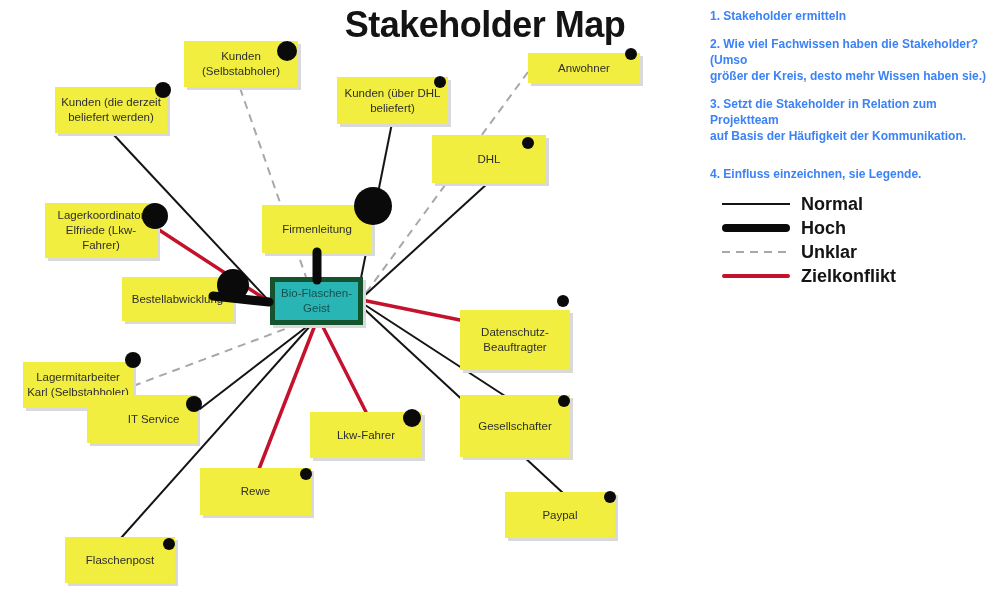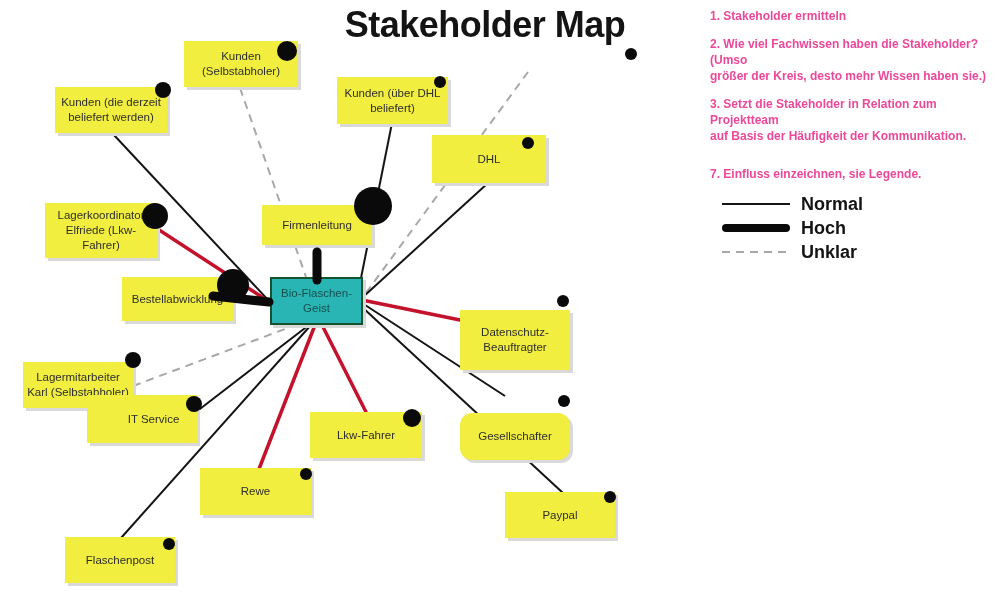--- a/index.html
+++ b/index.html
@@ -15,26 +15,26 @@
   #edges-svg,#overlay-svg{position:absolute;left:0;top:0;pointer-events:none;}
   #edges-svg{z-index:1;}
   #notes-layer{position:absolute;left:0;top:0;z-index:2;width:1003px;height:601px;}
   #overlay-svg{z-index:3;}
   .note{
     position:absolute;display:flex;align-items:center;justify-content:center;
     text-align:center;white-space:pre;font-size:11.5px;line-height:15px;color:#2e2e2e;
     background:#F2EE3F;box-shadow:3px 3px 0 #d9d9d9;box-sizing:border-box;padding:1px;
   }
   .note.center{
-    background:#2AB5B5;border:2px solid #14532d;color:#17504e;
+    background:#2AB5B5;border:5px solid #14532d;color:#17504e;
   }
   
   #instructions{
     position:absolute;left:710px;top:8px;width:293px;
-    font-size:12px;font-weight:700;color:#ec4899;line-height:16px;
+    font-size:12px;font-weight:700;color:#3b82f6;line-height:16px;
   }
   .instruction{white-space:pre-line;margin:0 0 12px 0;}
   .instruction.last{margin-top:22px;}
   #legend{position:absolute;left:722px;top:192px;z-index:2;}
   .legend-row{display:flex;align-items:center;height:24px;}
   .legend-swatch{width:68px;flex:0 0 68px;}
   .legend-label{margin-left:11px;font-size:18px;font-weight:700;color:#141414;}
 </style>
 </head>
 <body>
@@ -60,33 +60,34 @@
     </svg>
   <div id="notes-layer">
       <div class="note center" style="left: 270px; top: 277px; width: 93px; height: 48px;">Bio-Flaschen-
 Geist</div>
       <div class="note" style="left: 184px; top: 41px; width: 114px; height: 46px;">Kunden
 (Selbstabholer)</div>
       <div class="note" style="left: 55px; top: 87px; width: 112px; height: 46px;">Kunden (die derzeit
 beliefert werden)</div>
       <div class="note" style="left: 337px; top: 77px; width: 111px; height: 47px;">Kunden (über DHL
 beliefert)</div>
+      <div class="note" style="left: 528px; top: 53px; width: 112px; height: 30px;">Anwohner</div>
       <div class="note" style="left: 432px; top: 135px; width: 114px; height: 48px;">DHL</div>
       <div class="note" style="left: 45px; top: 203px; width: 112px; height: 55px;">Lagerkoordinator
 Elfriede (Lkw-
 Fahrer)</div>
-      <div class="note" style="left: 262px; top: 205px; width: 110px; height: 40px;">Firmenleitung</div>
+      <div class="note" style="left: 262px; top: 205px; width: 110px; height: 48px;">Firmenleitung</div>
       <div class="note" style="left: 122px; top: 277px; width: 111px; height: 44px;">Bestellabwicklung</div>
       <div class="note" style="left: 460px; top: 310px; width: 110px; height: 60px;">Datenschutz-
 Beauftragter</div>
       <div class="note" style="left: 23px; top: 362px; width: 110px; height: 46px;">Lagermitarbeiter
 Karl (Selbstabholer)</div>
       <div class="note" style="left: 87px; top: 395px; width: 110px; height: 48px; padding-left: 24px;">IT Service</div>
       <div class="note" style="left: 310px; top: 412px; width: 112px; height: 46px; text-align: right;">Lkw-Fahrer</div>
-      <div class="note" style="left: 460px; top: 413px; width: 110px; height: 47px; border-radius: 12px;">Gesellschafter</div>
+      <div class="note" style="left: 460px; top: 395px; width: 110px; height: 62px;">Gesellschafter</div>
       <div class="note" style="left: 200px; top: 468px; width: 111px; height: 47px;">Rewe</div>
       <div class="note" style="left: 505px; top: 492px; width: 110px; height: 46px;">Paypal</div>
       <div class="note" style="left: 65px; top: 537px; width: 110px; height: 46px;">Flaschenpost</div>
     </div>
   <svg id="overlay-svg" width="1003" height="601">
       <line x1="317" y1="252" x2="317" y2="280" stroke="#0A0A0A" stroke-width="9" stroke-linecap="round"></line>
       <line x1="213" y1="296" x2="269" y2="302" stroke="#0A0A0A" stroke-width="9" stroke-linecap="round"></line>
       <circle cx="287" cy="51" r="10" fill="#0A0A0A"></circle>
       <circle cx="163" cy="90" r="8" fill="#0A0A0A"></circle>
       <circle cx="440" cy="82" r="6" fill="#0A0A0A"></circle>
@@ -104,30 +105,34 @@
       <circle cx="610" cy="497" r="6" fill="#0A0A0A"></circle>
       <circle cx="169" cy="544" r="6" fill="#0A0A0A"></circle>
     </svg>
 
   <div id="instructions">
     <p class="instruction">1. Stakeholder ermitteln</p>
     <p class="instruction">2. Wie viel Fachwissen haben die Stakeholder? (Umso
 größer der Kreis, desto mehr Wissen haben sie.)</p>
     <p class="instruction">3. Setzt die Stakeholder in Relation zum Projektteam
 auf Basis der Häufigkeit der Kommunikation.</p>
-    <p class="instruction last">7. Einfluss einzeichnen, sie Legende.</p>
+    <p class="instruction last">4. Einfluss einzeichnen, sie Legende.</p>
   </div>
 
   <div id="legend">
     <div class="legend-row">
       <span class="legend-swatch" style="height: 2px; background: rgb(20, 20, 20);"></span>
       <span class="legend-label">Normal</span>
     </div>
     <div class="legend-row">
       <span class="legend-swatch" style="height: 8px; background: rgb(10, 10, 10); border-radius: 5px;"></span>
       <span class="legend-label">Hoch</span>
     </div>
     <div class="legend-row">
       <span class="legend-swatch" style="height: 2px; background: repeating-linear-gradient(90deg, rgb(168, 168, 168) 0px, rgb(168, 168, 168) 8px, transparent 8px, transparent 14px);"></span>
       <span class="legend-label">Unklar</span>
     </div>
+    <div class="legend-row">
+      <span class="legend-swatch" style="height: 3.5px; background: rgb(196, 18, 45); border-radius: 5px;"></span>
+      <span class="legend-label">Zielkonflikt</span>
+    </div>
   </div>
 </div>
 
 </body></html>

